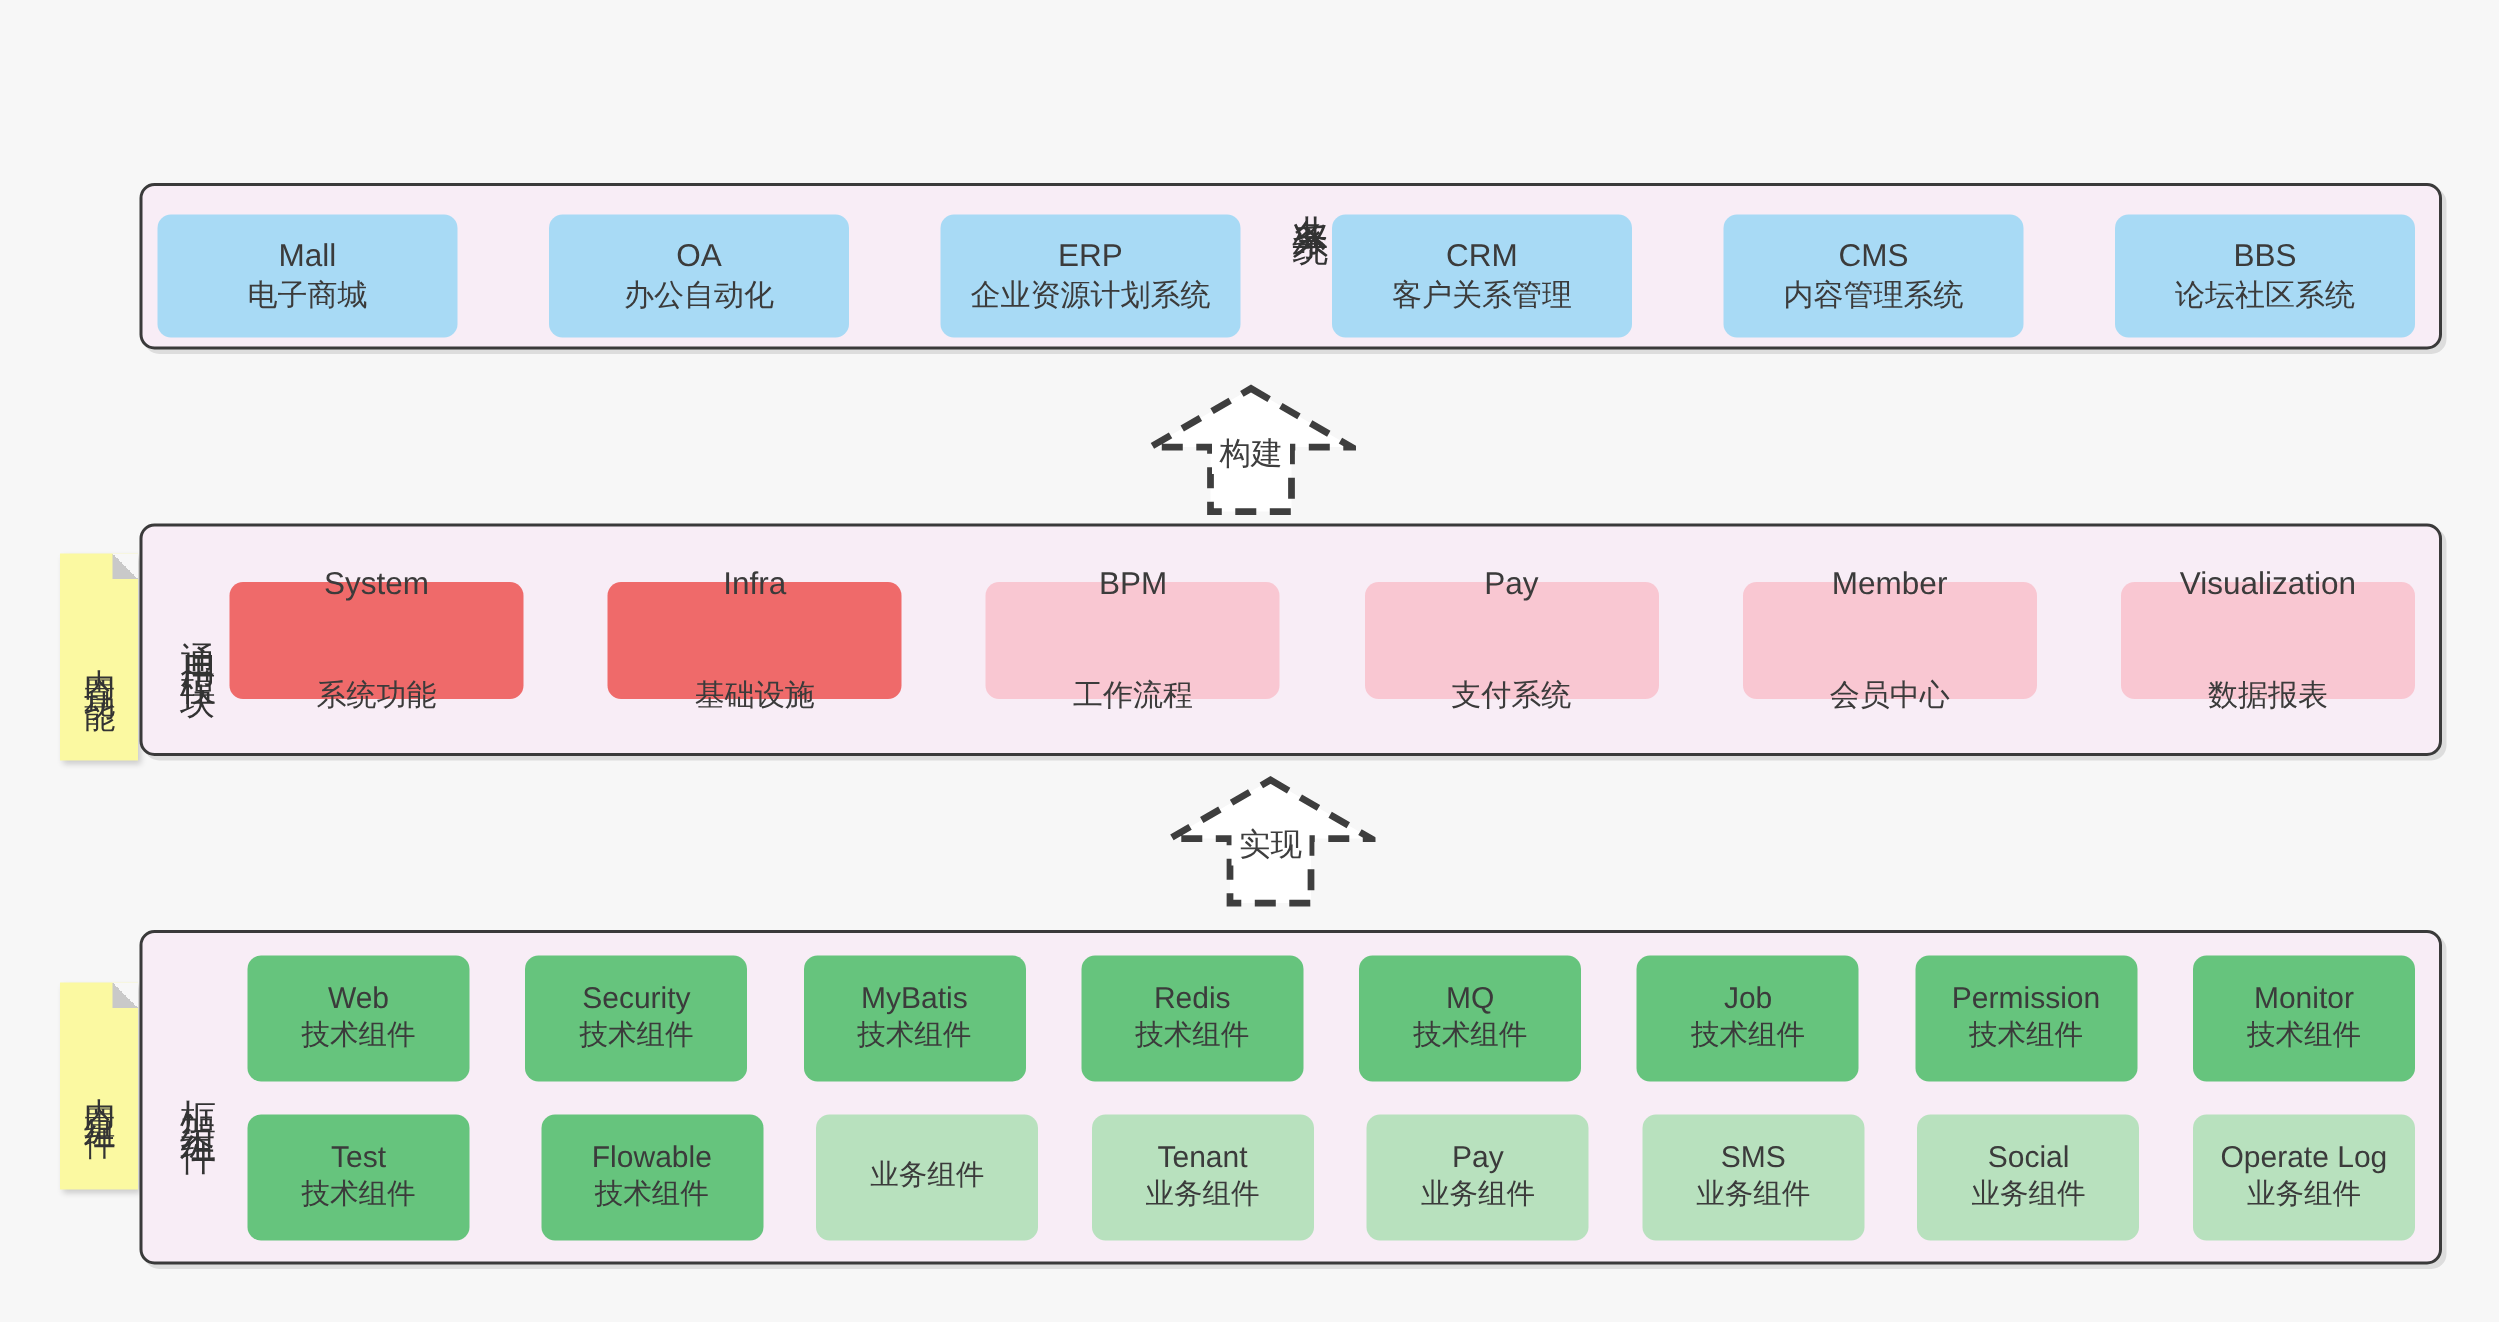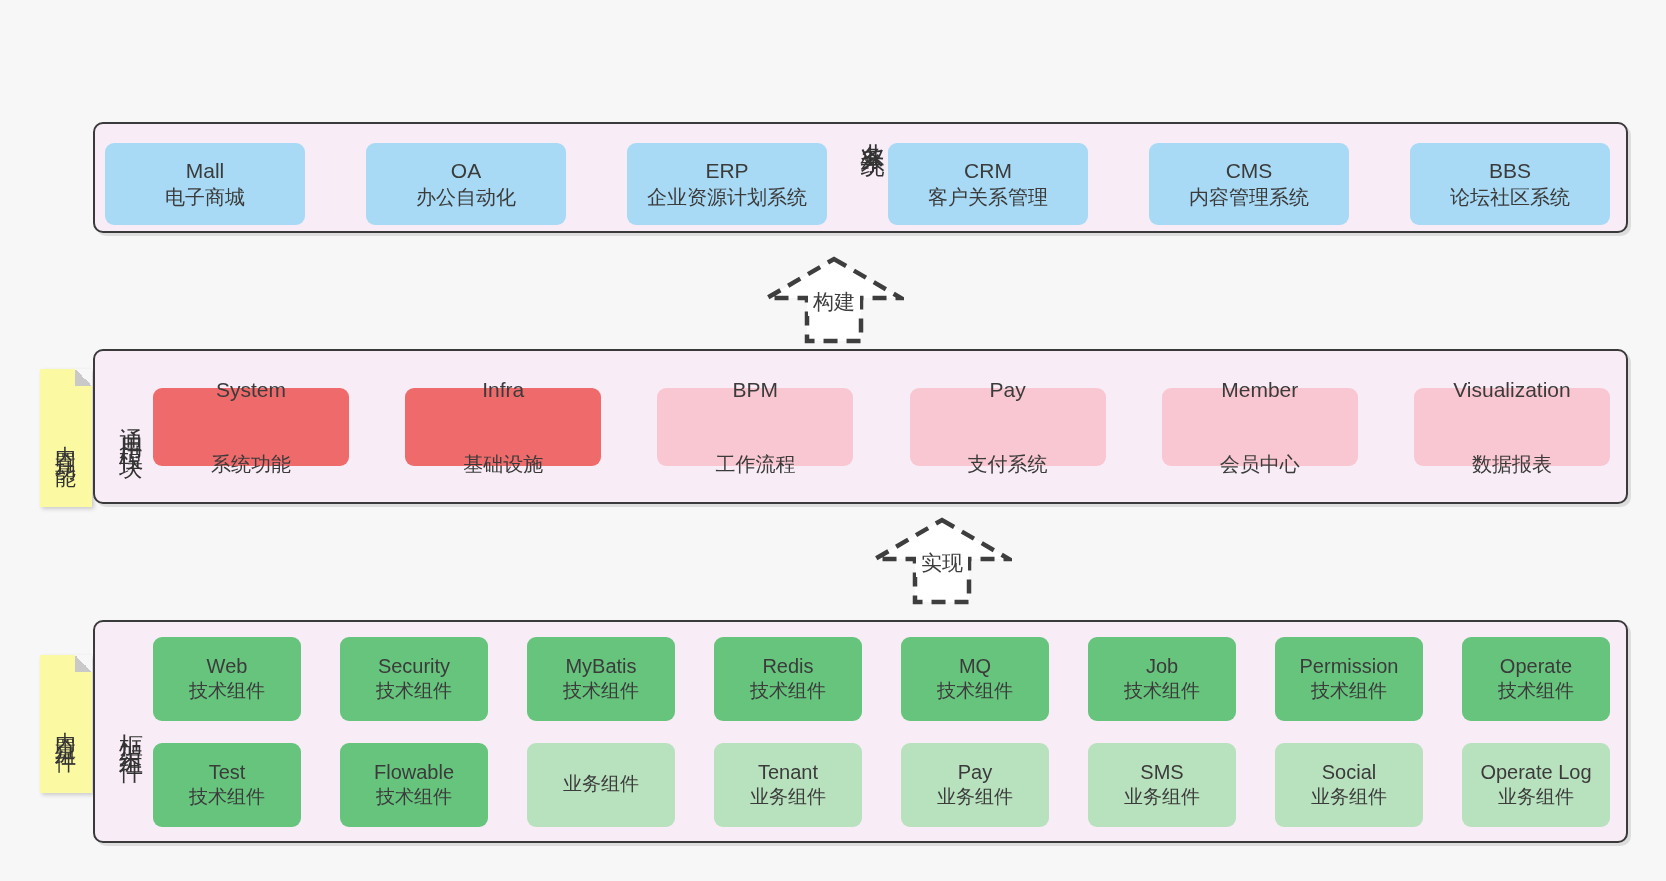--- a/index.html
+++ b/index.html
@@ -41,41 +41,41 @@
   .panel-mid .box{width:196px;height:78px;gap:48px;}
   .panel-bot .box{width:148px;height:84px;}
   .bname{font-size:21px;line-height:1.3;max-width:142px;}
   .panel-top .bname,.panel-mid .bname{max-width:190px;}
   .bsub{font-size:20px;line-height:1.3;}
   .panel-bot .bname{font-size:20px;}
   .panel-bot .bsub{font-size:19px;}
   .blue{background:var(--box-blue);}
   .red{background:var(--box-red);}
   .pink{background:var(--box-pink);}
-  .green{background:var(--box-green);}
+  .green{background:var(--box-green);margin-left:12px;}
   .lightgreen{background:var(--box-lightgreen);}
   .sticky{
     position:absolute;width:52px;height:138px;z-index:1;
     background:var(--sticky-bg);box-shadow:2px 2px 4px rgba(0,0,0,0.18);
     display:flex;align-items:center;justify-content:center;
   }
   .sticky-1{left:40px;top:369px;}
   .sticky-2{left:40px;top:655px;}
   .sticky::before{
     content:"";position:absolute;top:0;right:0;width:17px;height:17px;
     background:linear-gradient(225deg,var(--page-bg) 50%,var(--sticky-fold) 50%);
   }
   .sticky-text{
     writing-mode:vertical-rl;text-orientation:upright;
     font-size:21px;letter-spacing:7px;color:#333;line-height:1;padding-top:10px;
     white-space:nowrap;
   }
   .arrow{position:absolute;width:140px;height:88px;z-index:1;}
   .arrow-1{left:764px;top:256px;}
-  .arrow-2{left:872px;top:517px;}
+  .arrow-2{left:777px;top:517px;}
   .arrow-fill{fill:#ffffff;stroke:none;}
   .arrow-stroke{
     fill:none;stroke:var(--arrow-line);stroke-width:4.5;
     stroke-dasharray:14 9;stroke-linejoin:miter;
   }
   .arrow-label-bg{fill:#ffffff;}
   .arrow text{
     font-family:"Liberation Sans","DejaVu Sans",sans-serif;
     font-size:21px;fill:var(--arrow-line);text-anchor:middle;
   }
@@ -193,21 +193,21 @@
       </div>
       <div class="box green">
         <div class="bname">Job</div>
         <div class="bsub">技术组件</div>
       </div>
       <div class="box green">
         <div class="bname">Permission</div>
         <div class="bsub">技术组件</div>
       </div>
       <div class="box green">
-        <div class="bname">Operate</div>
+        <div class="bname">Monitor</div>
         <div class="bsub">技术组件</div>
       </div>
     </div>
     <div class="row">
       <div class="box green">
         <div class="bname">Test</div>
         <div class="bsub">技术组件</div>
       </div>
       <div class="box green">
         <div class="bname">Flowable</div>

